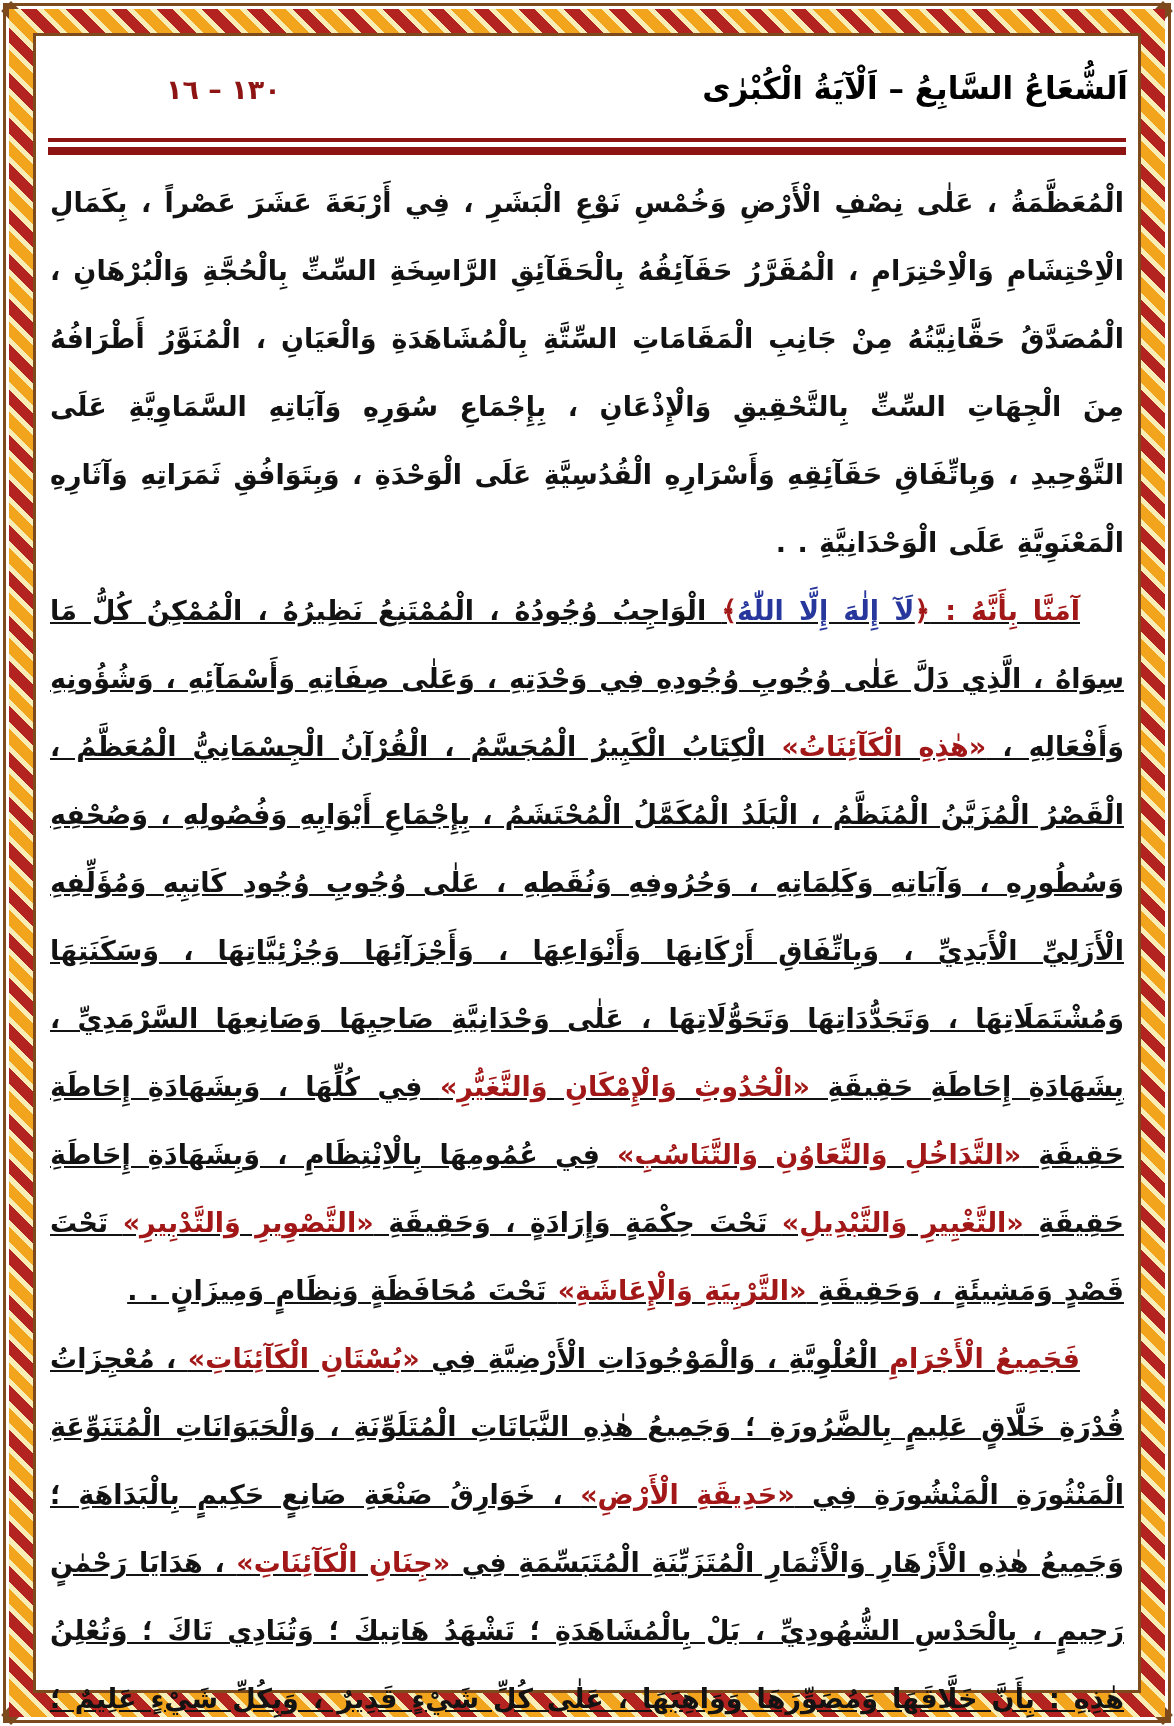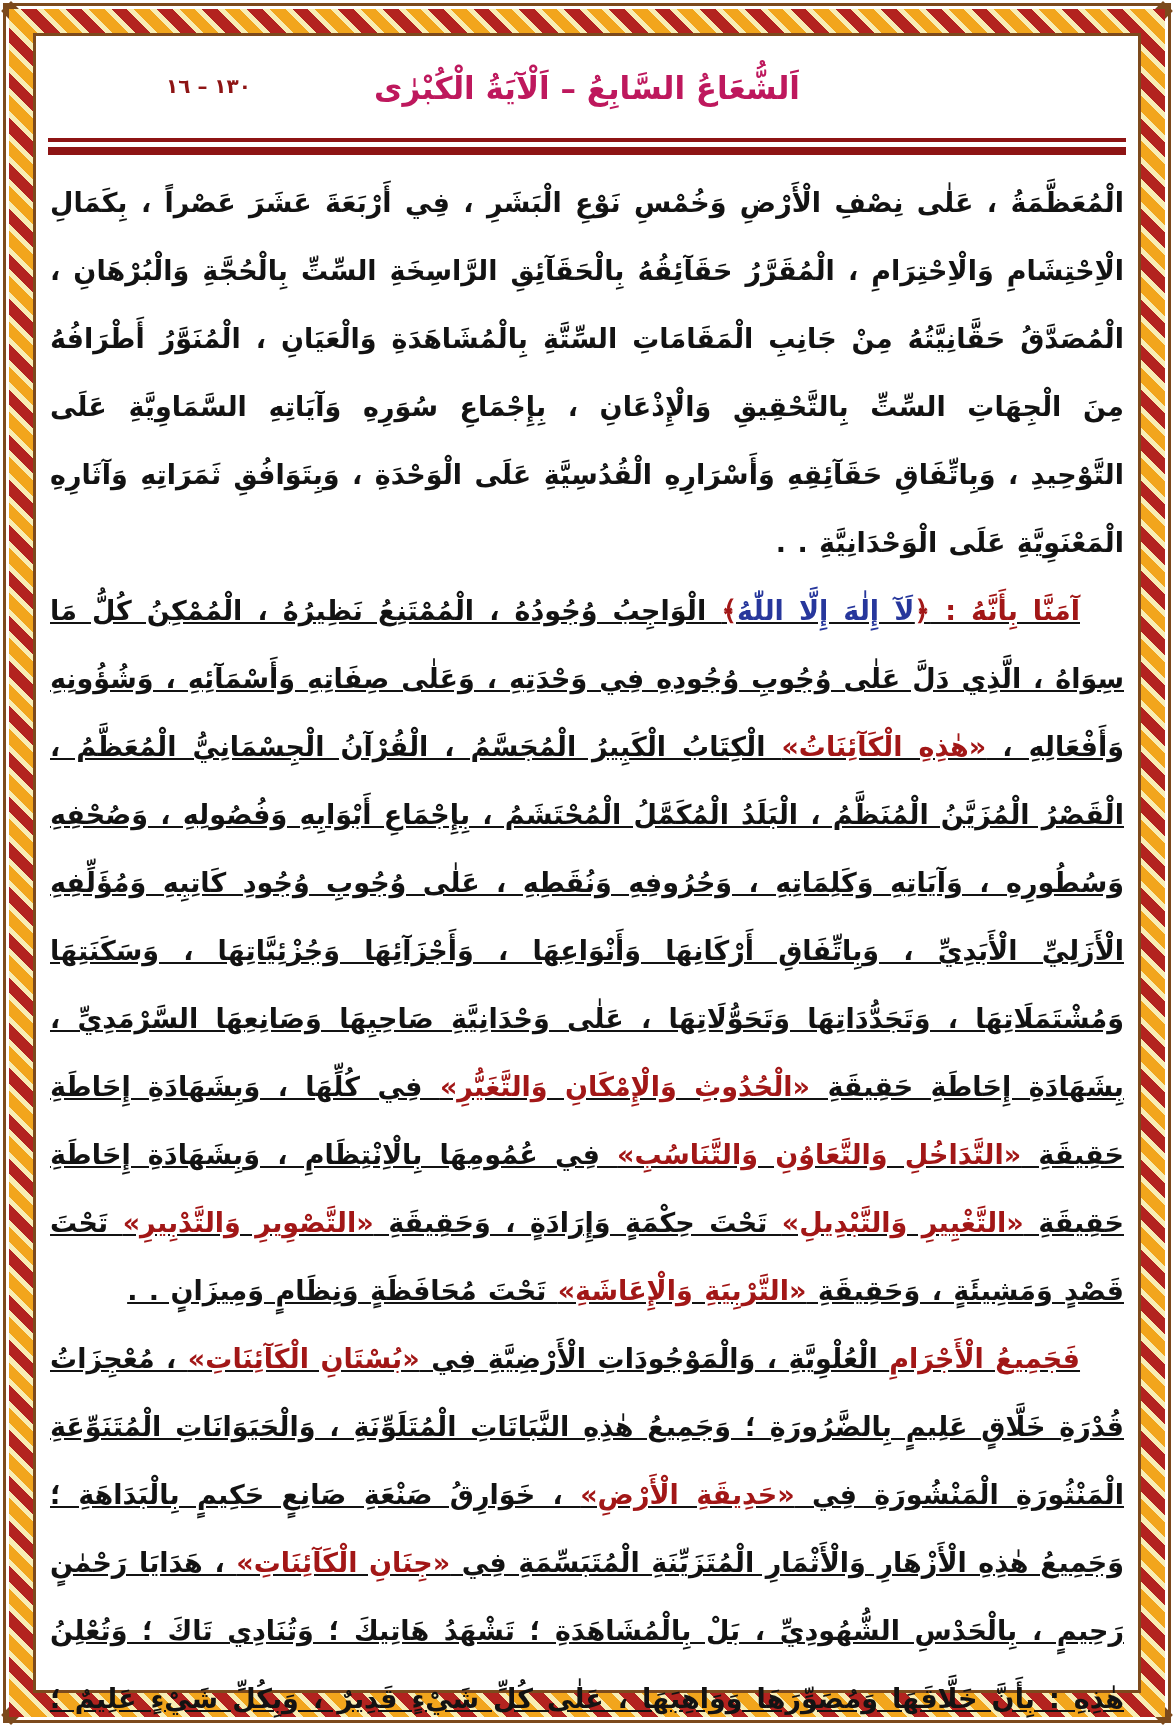--- a/index.html
+++ b/index.html
@@ -37,27 +37,26 @@
   }
   .corner.tl { top:-2px; left:-2px; }
   .corner.tr { top:-2px; right:-2px; }
   .corner.bl { bottom:-2px; left:-2px; }
   .corner.br { bottom:-2px; right:-2px; }
 
   
   .header { position:relative; height:96px; direction:rtl; }
   .page-title {
     position:absolute; left:0; right:0; top:28px;
-    text-align:center;
     font-size:31px; font-weight:bold;
-    color:#be185d;
+    color:#000000;
   }
   .page-number {
     position:absolute; left:120px; top:32px;
-    font-size:20px; font-weight:bold;
+    font-size:27px; font-weight:bold;
     color:#8e1414;
     direction:rtl;
   }
   .rule-thin  { border-top:4px solid #8e1414; margin:0 2px; }
   .rule-thick { border-top:8px solid #8e1414; margin:5px 2px 0 2px; }
 
   
   .text-body {
     direction:rtl;
     text-align:justify;

